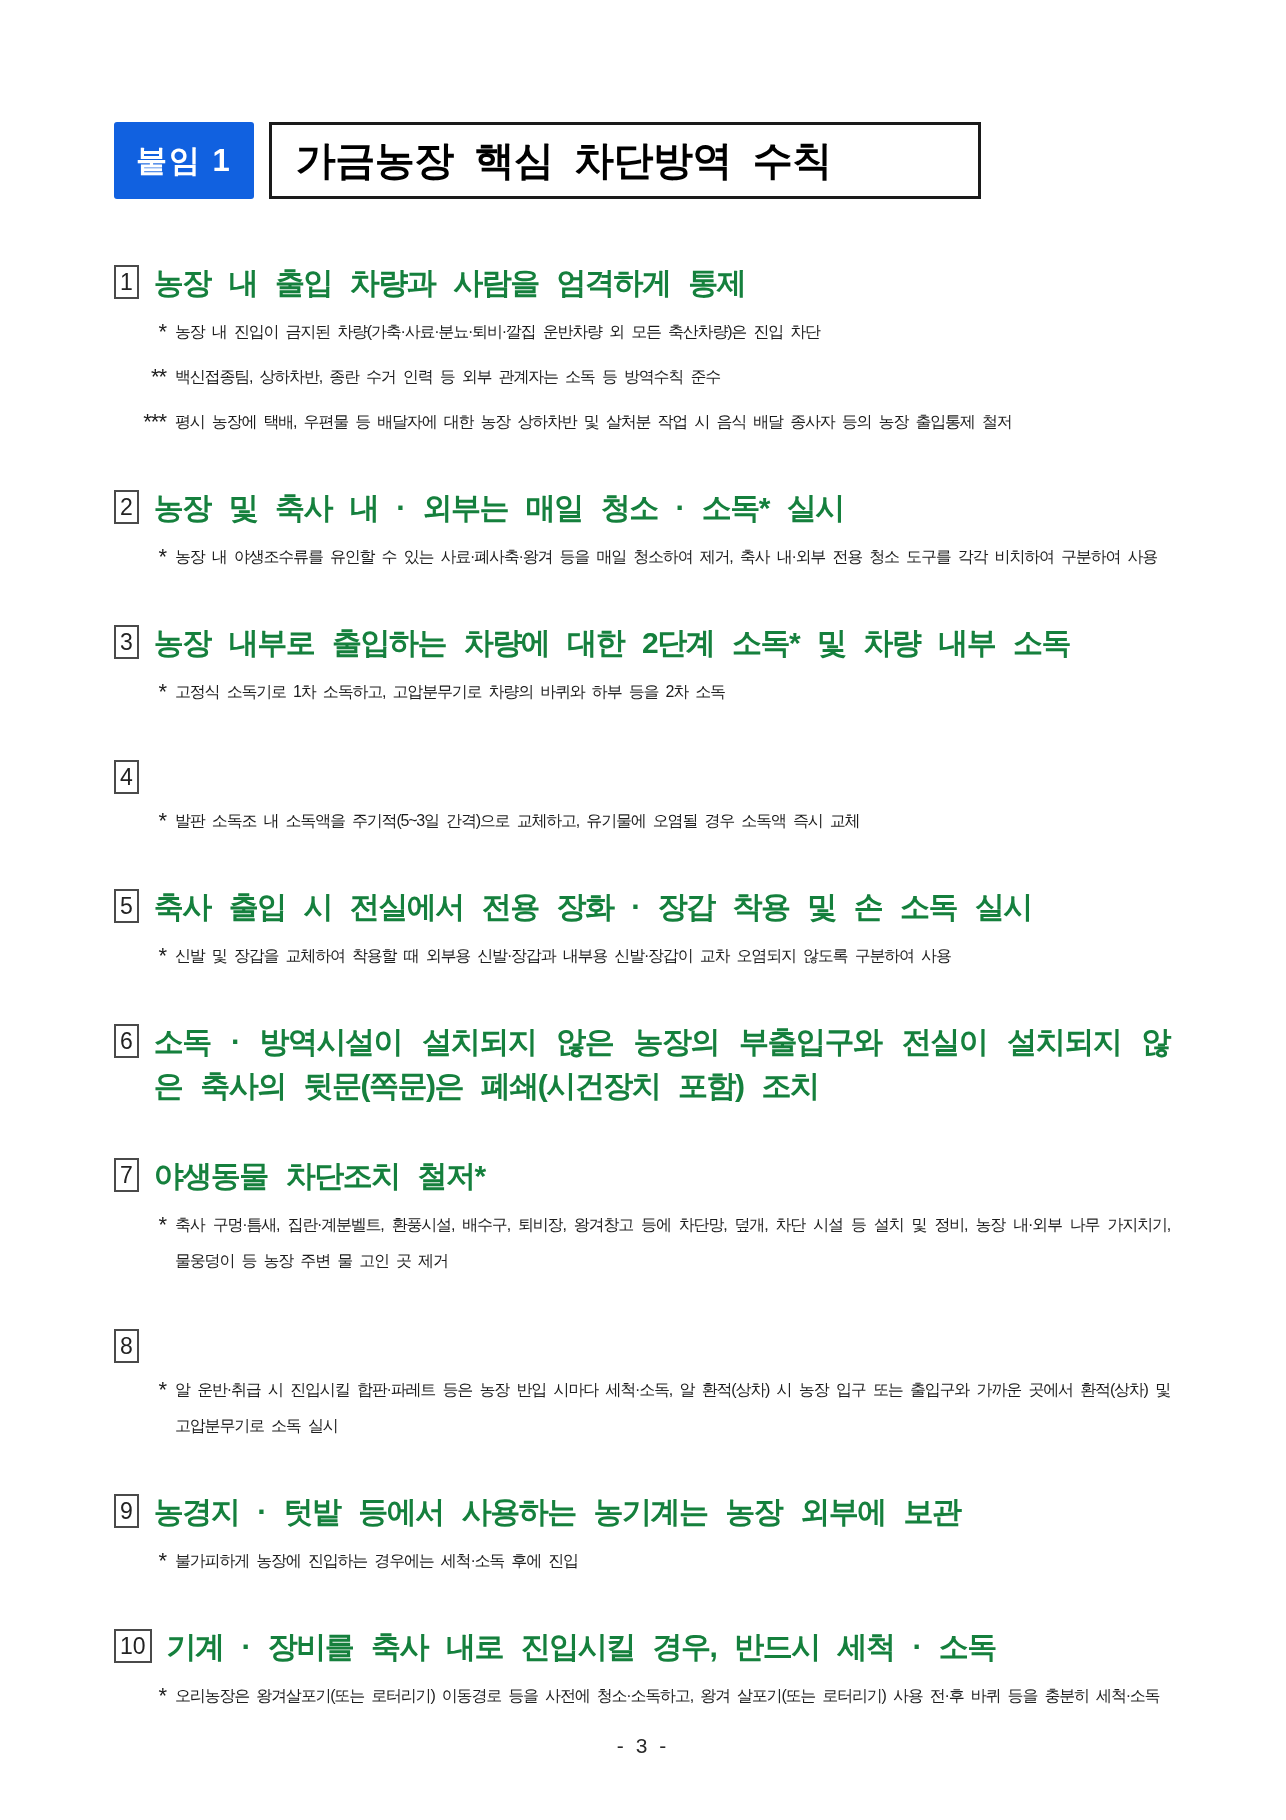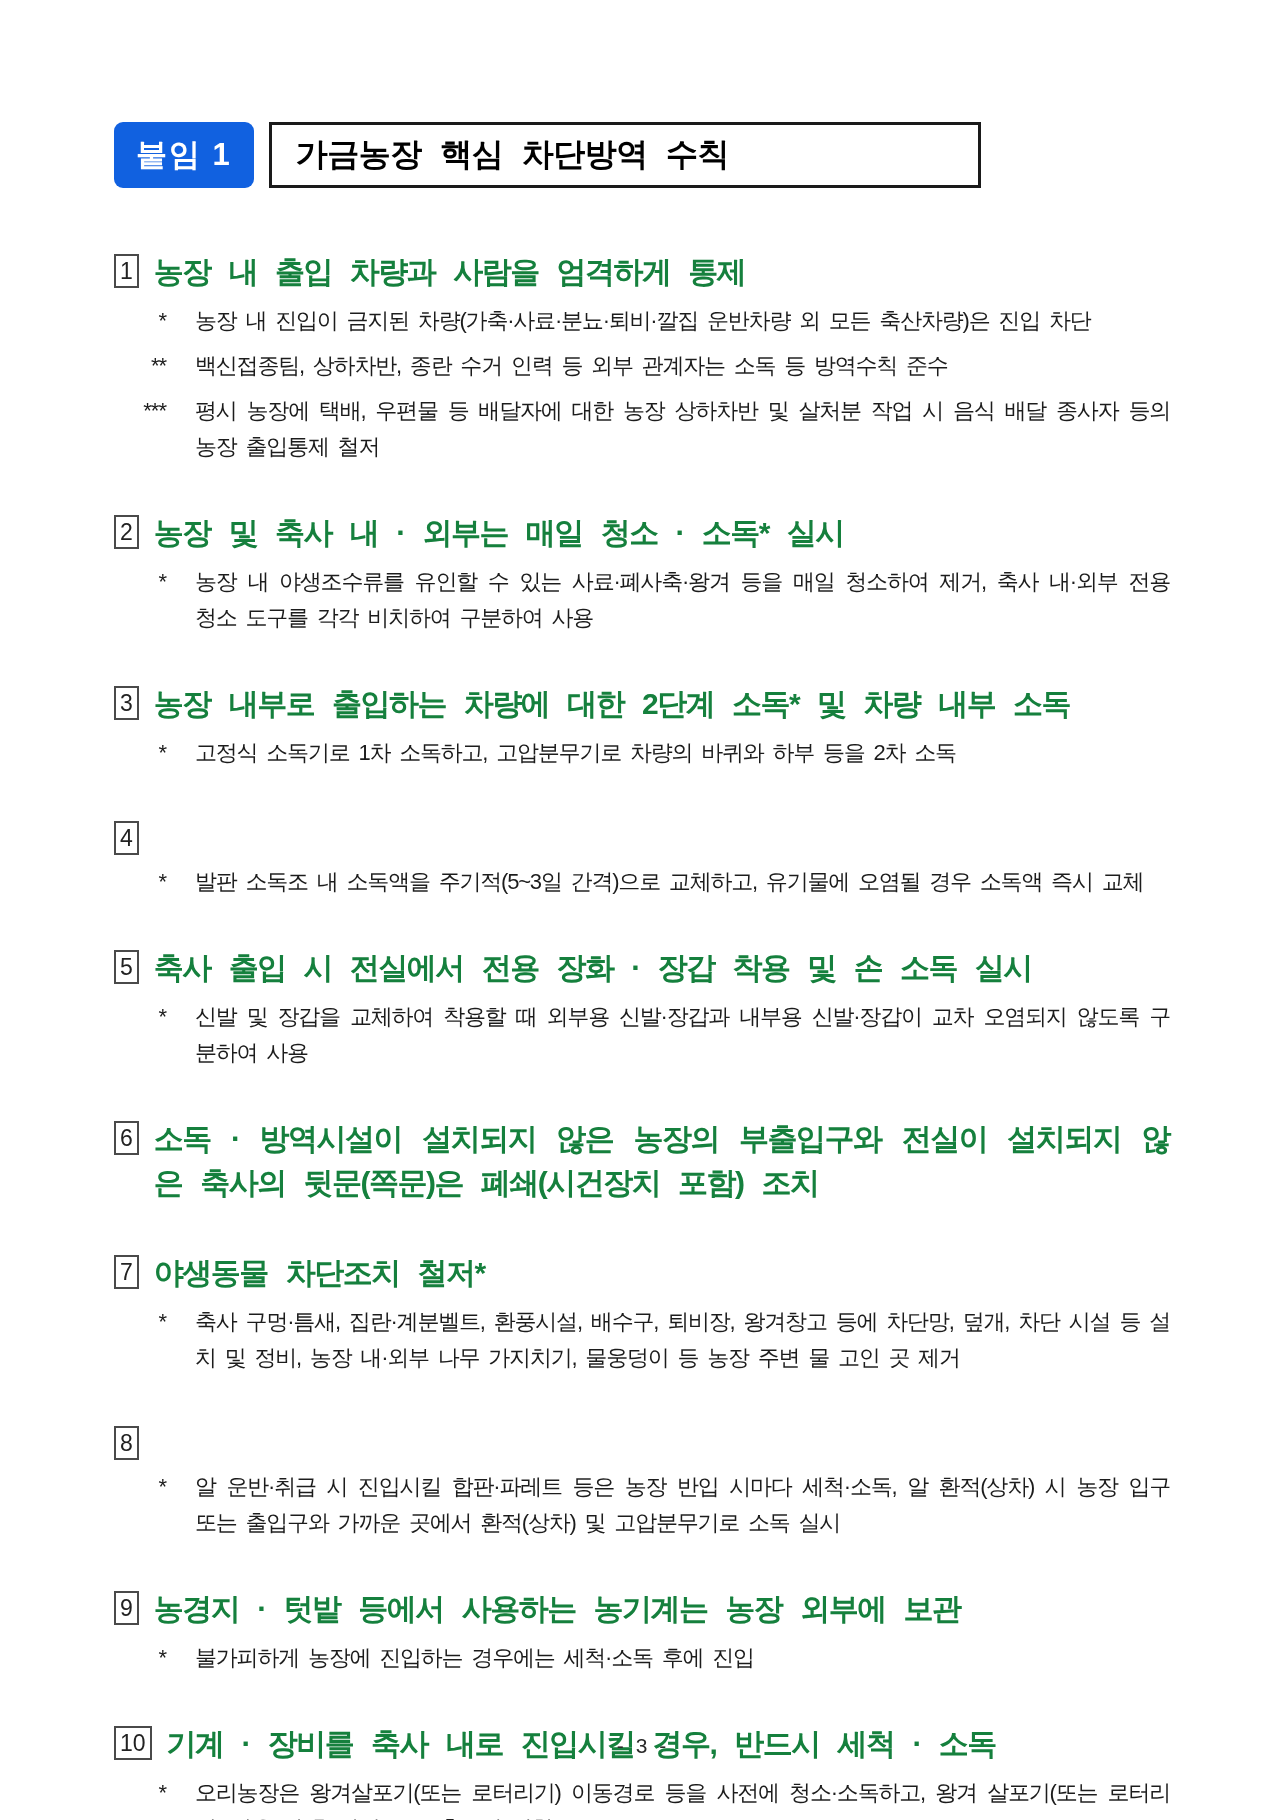--- a/index.html
+++ b/index.html
@@ -32,32 +32,32 @@
   }
   .badge{
     background:var(--badge-bg);
     color:var(--badge-fg);
     font-size:31px;
     font-weight:bold;
     letter-spacing:2px;
     padding:6px 22px;
     display:flex;
     align-items:center;
-    border-radius:9px;
+    border-radius:3px;
     flex:none;
   }
   .title-box{
     margin-left:15px;
     border:3px solid #1a1a1a;
     width:712px;
     box-sizing:border-box;
     display:flex;
     align-items:center;
     padding:8px 24px;
-    font-size:32px;
+    font-size:40px;
     font-weight:bold;
     letter-spacing:-0.5px;
     word-spacing:10px;
     color:#000;
   }
   
   .section{margin-bottom:46px;}
   .heading-row{
     display:flex;
     align-items:flex-start;
@@ -95,27 +95,26 @@
     width:52px;
     text-align:right;
     padding-right:9px;
     font-size:22px;
     line-height:36px;
     color:var(--body-ink);
     letter-spacing:-1px;
   }
   .bullet-text{
     flex:1;
-    font-size:22px;
+    font-size:16px;
     line-height:36px;
     letter-spacing:-1.2px;
     word-spacing:4px;
     color:var(--body-ink);
     text-align:justify;
-    margin-left:20px;
   }
   
   .footer{
     position:absolute;
     left:0;
     bottom:62px;
     width:100%;
     text-align:center;
     font-size:21px;
     letter-spacing:3px;

